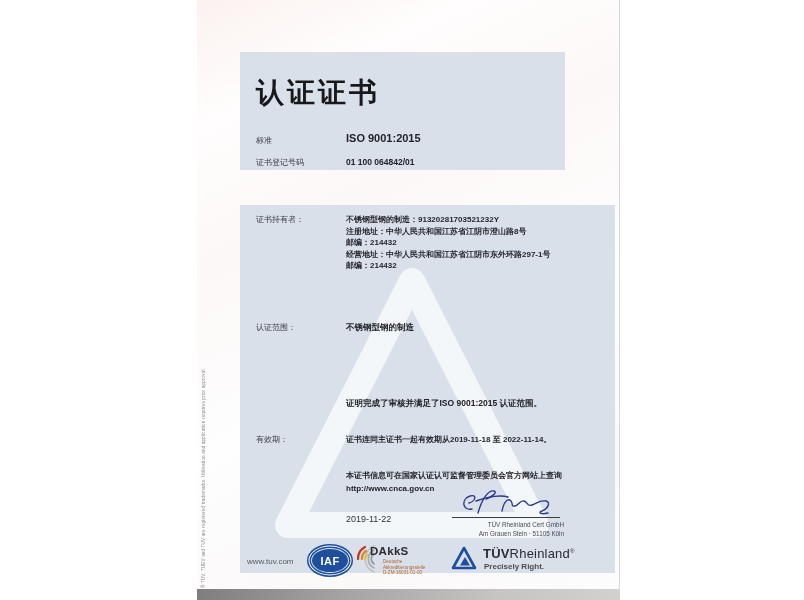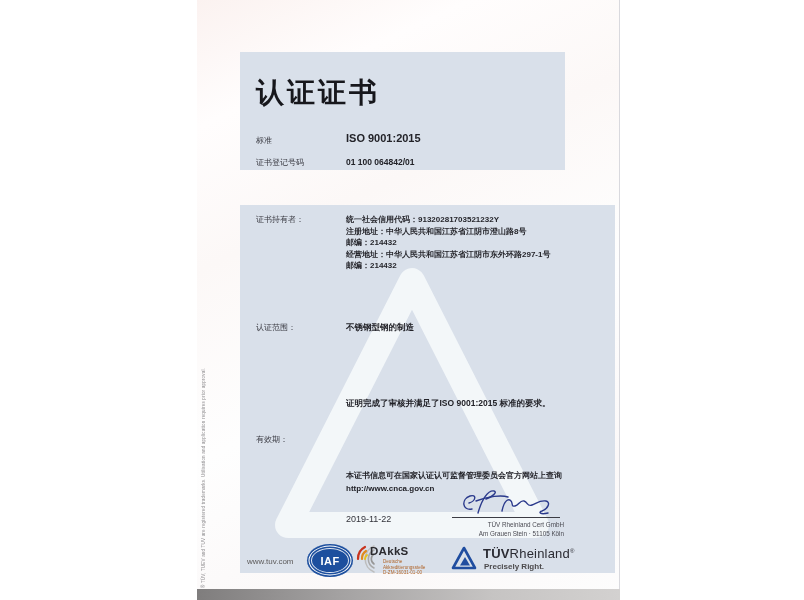--- a/index.html
+++ b/index.html
@@ -92,34 +92,35 @@
     </div>
 
     <div class="panel panel2">
 
       <svg class="watermark" width="305" height="300" viewBox="0 0 305 300">
         <path d="M162 28 L286 272 L38 272 Z" fill="none" stroke="rgba(247,250,252,0.85)" stroke-width="26" stroke-linejoin="round" stroke-linecap="round"></path>
       </svg>
 
       <div class="lbl holder-lbl">证书持有者：</div>
       <div class="holder-block">
-        <div>统一社会信用代码：91320281703521232Y</div>
+        <div>不锈钢型钢的制造：91320281703521232Y</div>
         <div>注册地址：中华人民共和国江苏省江阴市澄山路8号</div>
         <div>邮编：214432</div>
         <div>经营地址：中华人民共和国江苏省江阴市东外环路297-1号</div>
         <div>邮编：214432</div>
       </div>
 
       <div class="lbl scope-lbl">认证范围：</div>
       <div class="val scope-val">不锈钢型钢的制造</div>
 
-      <div class="val statement">证明完成了审核并满足了ISO 9001:2015 标准的要求。</div>
+      <div class="val statement">证明完成了审核并满足了ISO 9001:2015 认证范围。</div>
 
       <div class="lbl validity-lbl">有效期：</div>
       <div class="validity-block">
+        <div>证书连同主证书一起有效期从2019-11-18 至 2022-11-14。</div>
       </div>
 
       <div class="val info-note">本证书信息可在国家认证认可监督管理委员会官方网站上查询</div>
       <div class="val info-url">http://www.cnca.gov.cn</div>
 
       <div class="issue-date">2019-11-22</div>
 
       <div class="sig-group">
         <svg class="sig-svg" width="100" height="34" viewBox="0 0 100 34">
           <g fill="none" stroke="#2b3a8c" stroke-width="1.4" stroke-linecap="round">

